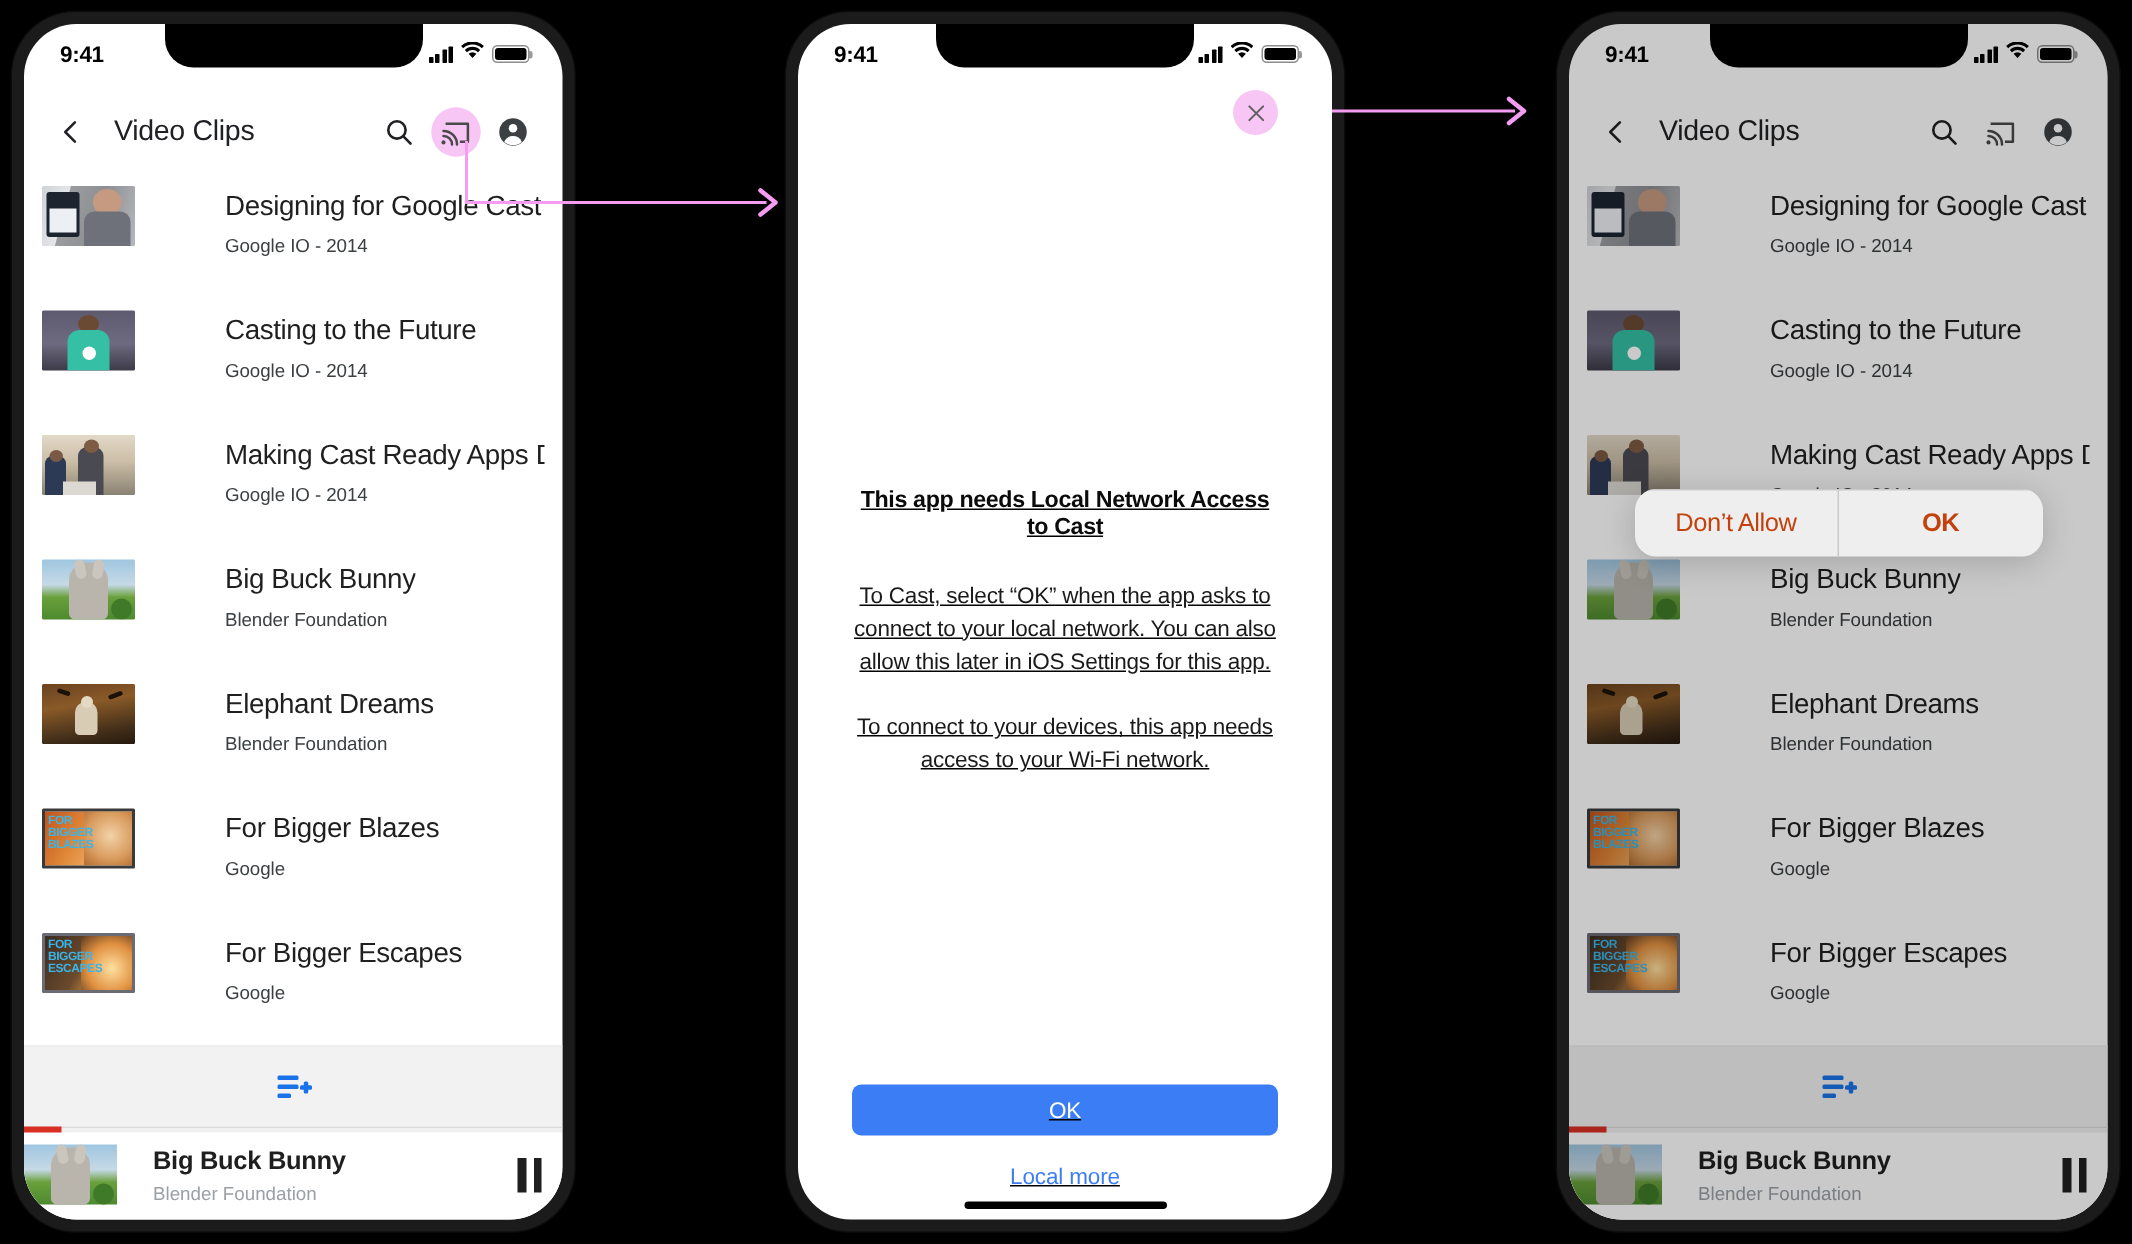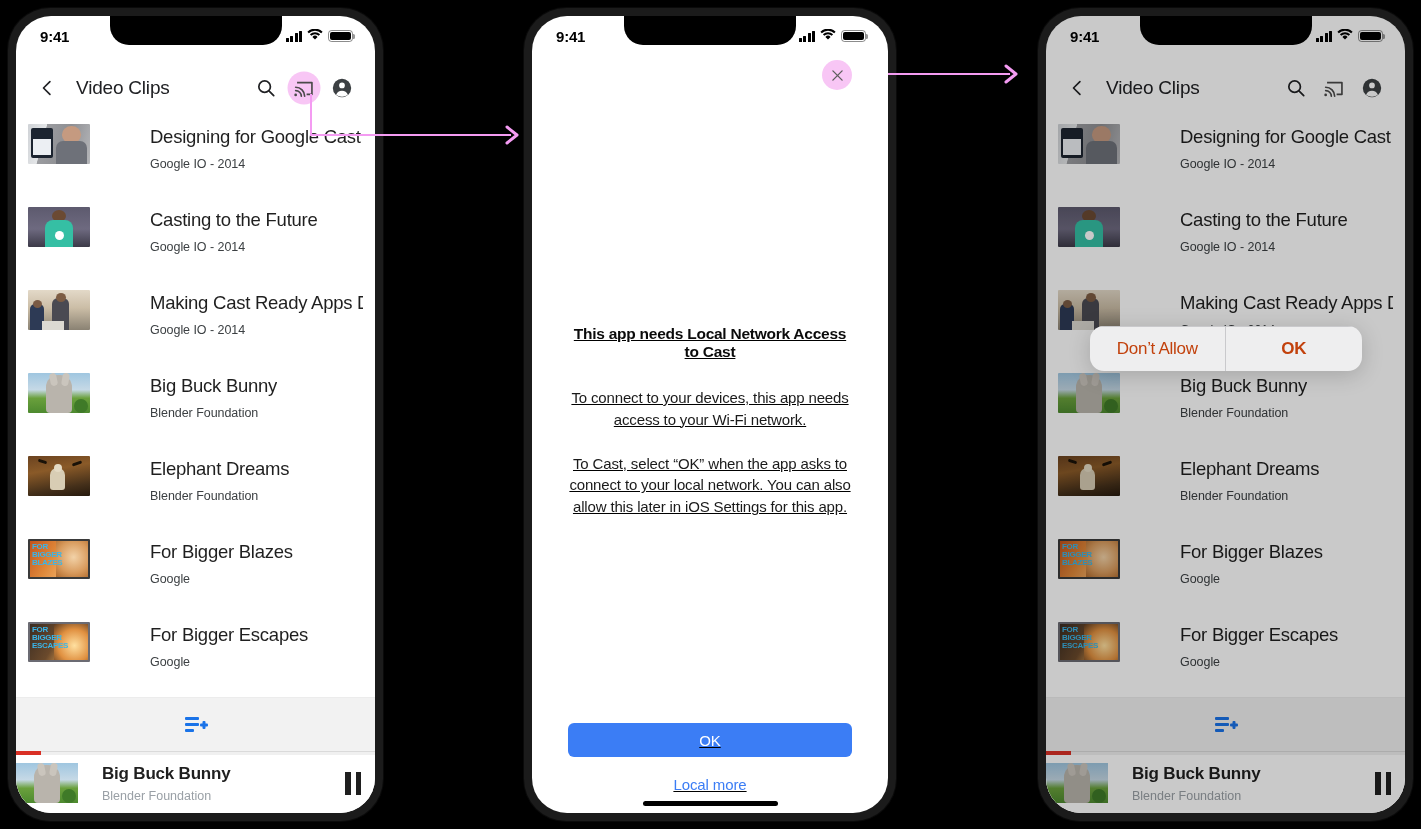--- a/index.html
+++ b/index.html
@@ -441,22 +441,22 @@
         <div class="perm-topbar">
           <div class="closebtn">
             <svg width="17" height="17" viewBox="0 0 24 24">
                 <path d="M5.5 5.5 18.5 18.5M18.5 5.5 5.5 18.5" stroke="#5f5f5f" stroke-width="1.9" stroke-linecap="round"></path>
               </svg>
           </div>
         </div>
 
         <div class="perm-body">
           <div class="perm-h">This app needs Local Network Access to Cast</div>
+          <div class="perm-p">To Cast, select “OK” when the app asks to connect to your local network. You can also allow this later in iOS Settings for this app.</div>
           <div class="perm-p">To connect to your devices, this app needs access to your Wi-Fi network.</div>
-          <div class="perm-p">To Cast, select “OK” when the app asks to connect to your local network. You can also allow this later in iOS Settings for this app.</div>
         </div>
 
         <div class="perm-foot">
           <button class="btn-primary">OK</button>
           <a class="link-learn" href="#">Local more</a>
         </div>
       </div>
 
       <div class="mid-homebar">
           <i></i>

